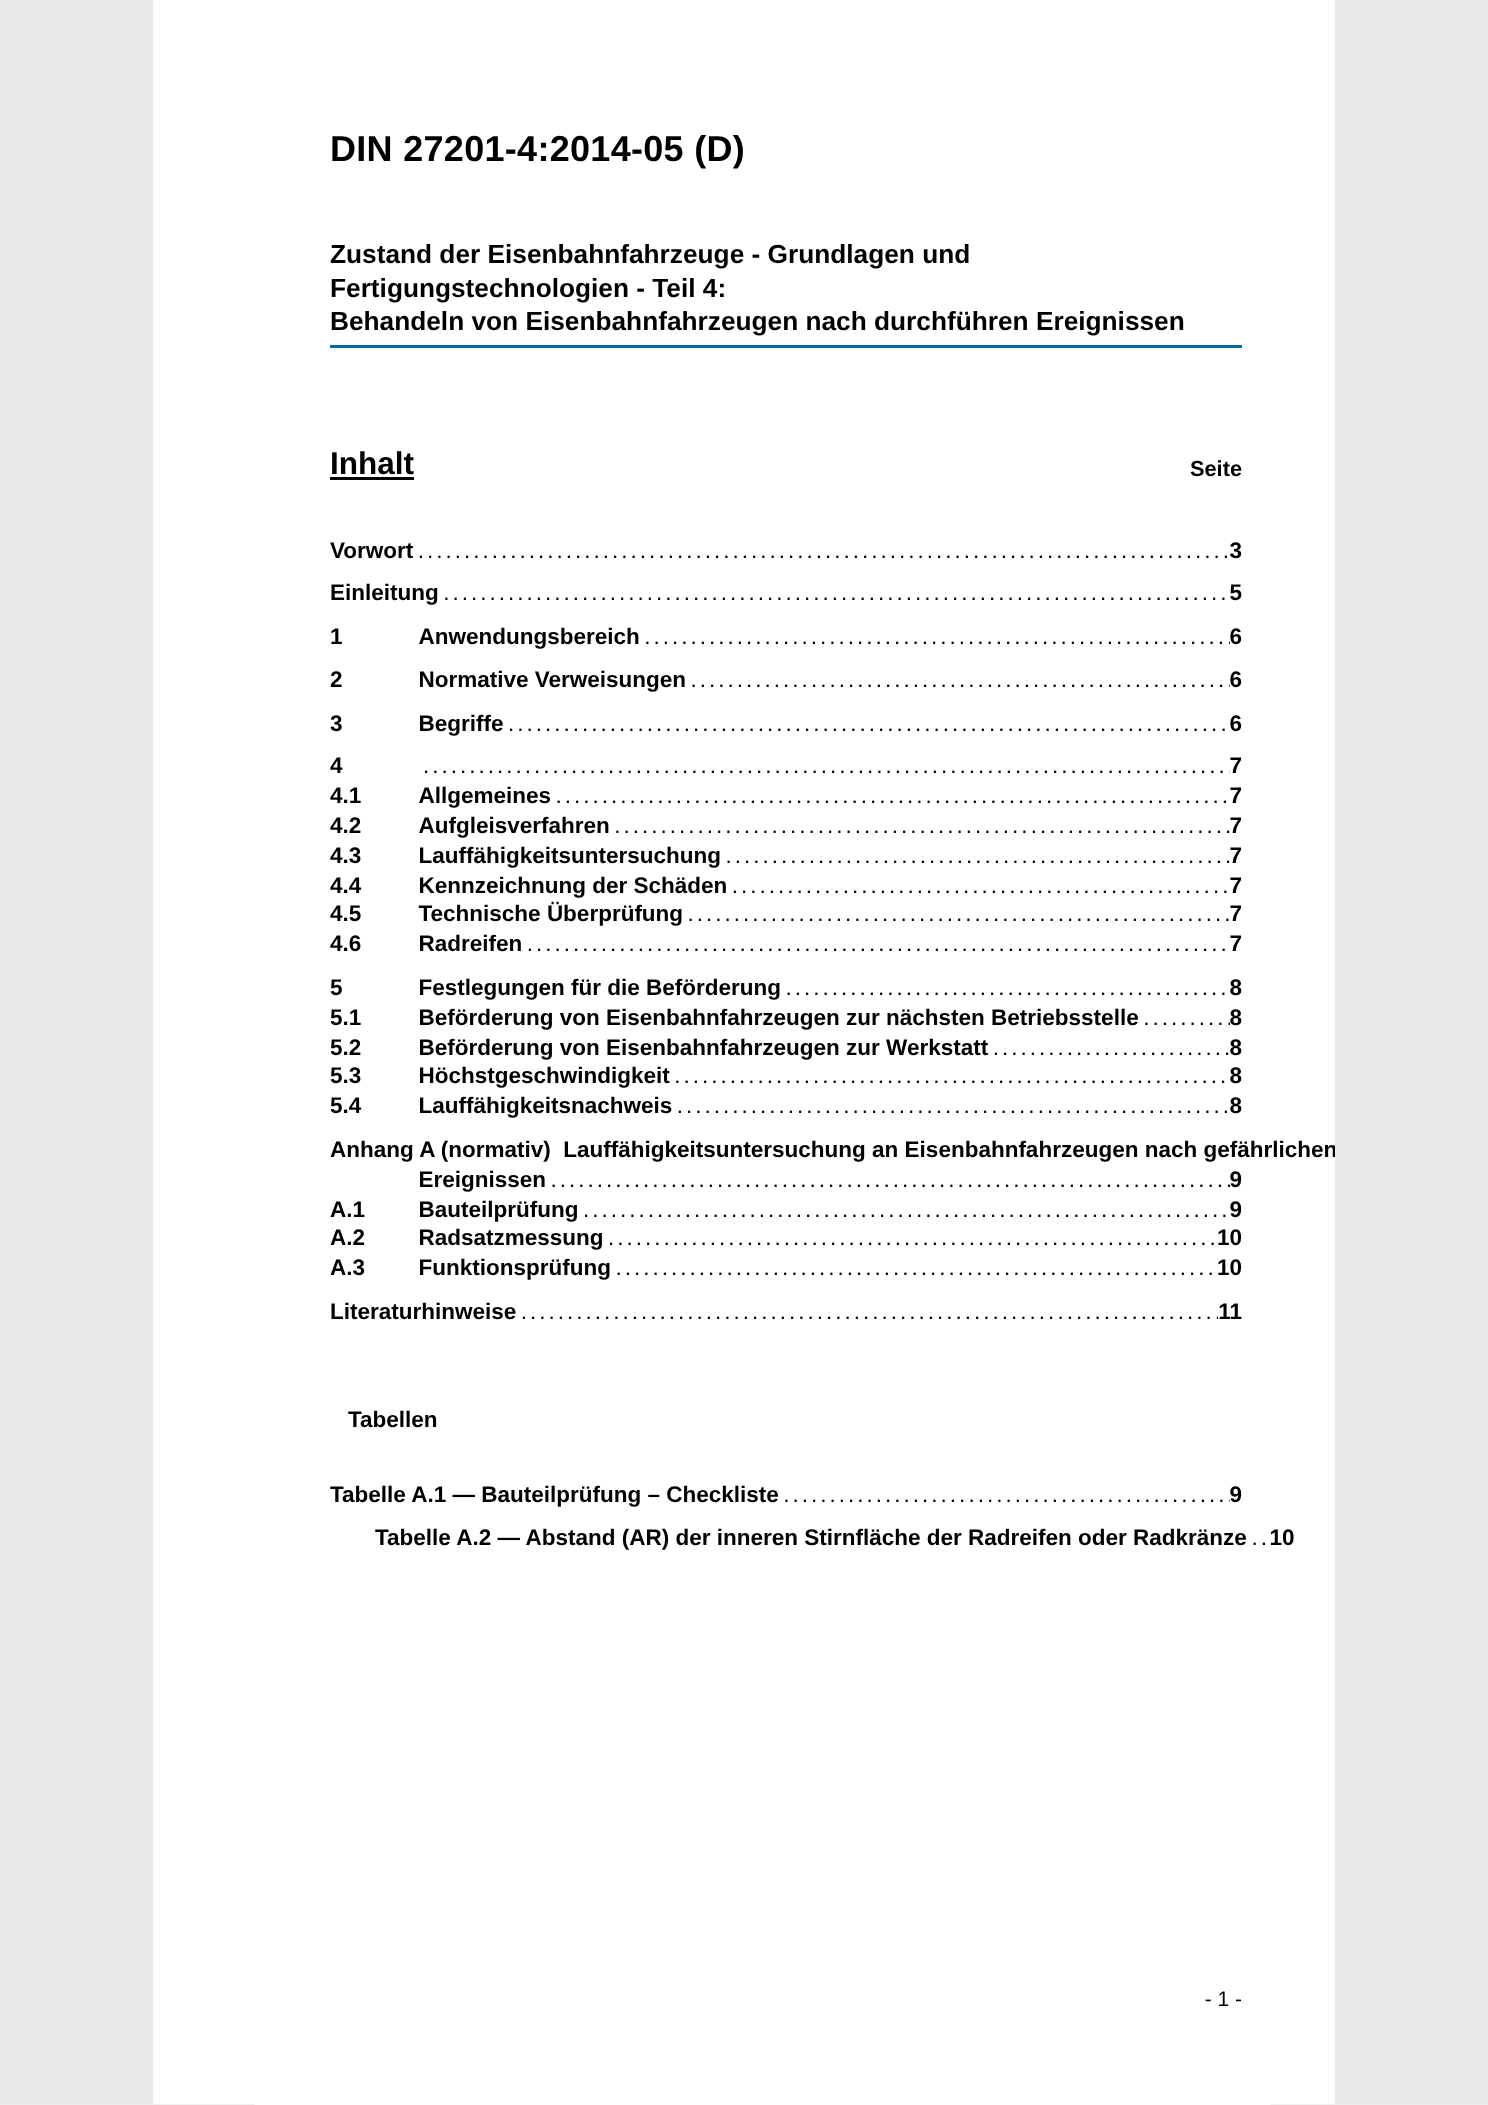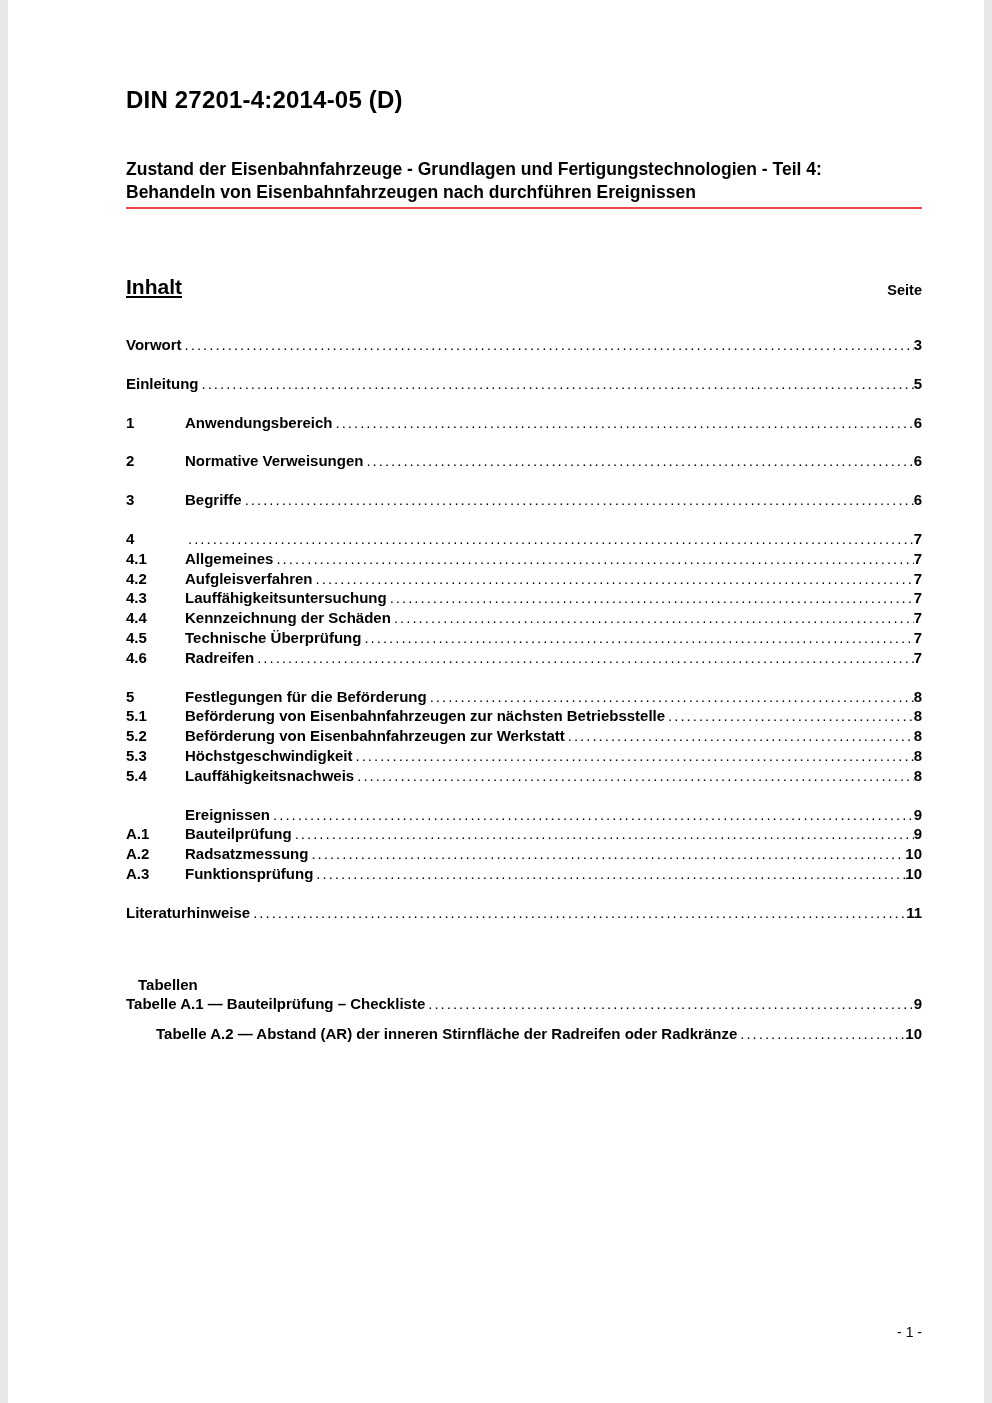--- a/index.html
+++ b/index.html
@@ -1,18 +1,18 @@
 <!DOCTYPE html>
 <html lang="de"><head>
 <meta charset="utf-8">
 <style>
   html, body { margin: 0; padding: 0; background: #e8e8e8; }
   .page {
     position: relative;
-    width: 976px;
+    width: 788px;
     height: 1403px;
     margin: 0 auto;
     background: #ffffff;
     color: #000000;
     font-family: "Liberation Sans", "DejaVu Sans", sans-serif;
     overflow: hidden;
     box-sizing: border-box;
   }
   .content {
     padding: 0 62px 0 118px;
@@ -24,21 +24,21 @@
     line-height: 28px;
     font-weight: bold;
     letter-spacing: 0.2px;
   }
   .doc-title {
     margin-top: 44px;
     font-size: 17.5px;
     line-height: 22.5px;
     font-weight: bold;
     padding-bottom: 4px;
-    border-bottom: 2px solid #ef4444;
+    border-bottom: 2px solid #0369a1;
   }
   .inhalt-row {
     display: flex;
     justify-content: space-between;
     align-items: flex-end;
     margin-top: 40px;
   }
   .inhalt-heading {
     margin: 0;
     font-size: 21px;
@@ -53,21 +53,21 @@
     margin-top: 32px;
   }
   .toc-list { margin-top: 36px; }
   .toc-row {
     display: flex;
     align-items: baseline;
     font-size: 15px;
     line-height: 19.8px;
     font-weight: bold;
   }
-  .toc-list > .gs { margin-top: 19px; }
+  .toc-list > .gs { margin-top: 9px; }
   .toc-list > :first-child { margin-top: 0; }
   .num { flex: 0 0 59px; }
   .ttl { white-space: nowrap; }
   .leader {
     flex: 1 1 auto;
     overflow: hidden;
     white-space: nowrap;
     font-weight: normal;
     letter-spacing: 2px;
     margin-left: 3px;
@@ -87,21 +87,21 @@
     white-space: pre;
   }
   .cont-indent { flex: 0 0 59px; }
   .tables-heading {
     margin: 52px 0 0 12px;
     font-size: 15px;
     line-height: 19.8px;
     font-weight: bold;
   }
   .tables-list { margin-top: 0; }
-  .tables-list > .trow { }
+  .tables-list > .trow { margin-top: 30px; }
   .tables-list > .trow + .trow { margin-top: 9.6px; margin-left: 30px; }
   .footer-page {
     position: absolute;
     top: 1324px;
     right: 62px;
     font-size: 14px;
     line-height: 17px;
     font-weight: normal;
   }
 </style>
@@ -217,20 +217,21 @@
           <span class="leader"></span>
           <span class="pg">8</span>
         </div>
         <div class="toc-row">
           <span class="num">5.4</span>
           <span class="ttl">Lauffähigkeitsnachweis</span>
           <span class="leader"></span>
           <span class="pg">8</span>
         </div>
         <div class="toc-entry-wrapped gs">
+          <div class="toc-line1">Anhang A (normativ)  Lauffähigkeitsuntersuchung an Eisenbahnfahrzeugen nach gefährlichen</div>
           <div class="toc-row">
             <span class="cont-indent"></span>
             <span class="ttl">Ereignissen</span>
             <span class="leader"></span>
             <span class="pg">9</span>
           </div>
         </div>
         <div class="toc-row">
           <span class="num">A.1</span>
           <span class="ttl">Bauteilprüfung</span>

